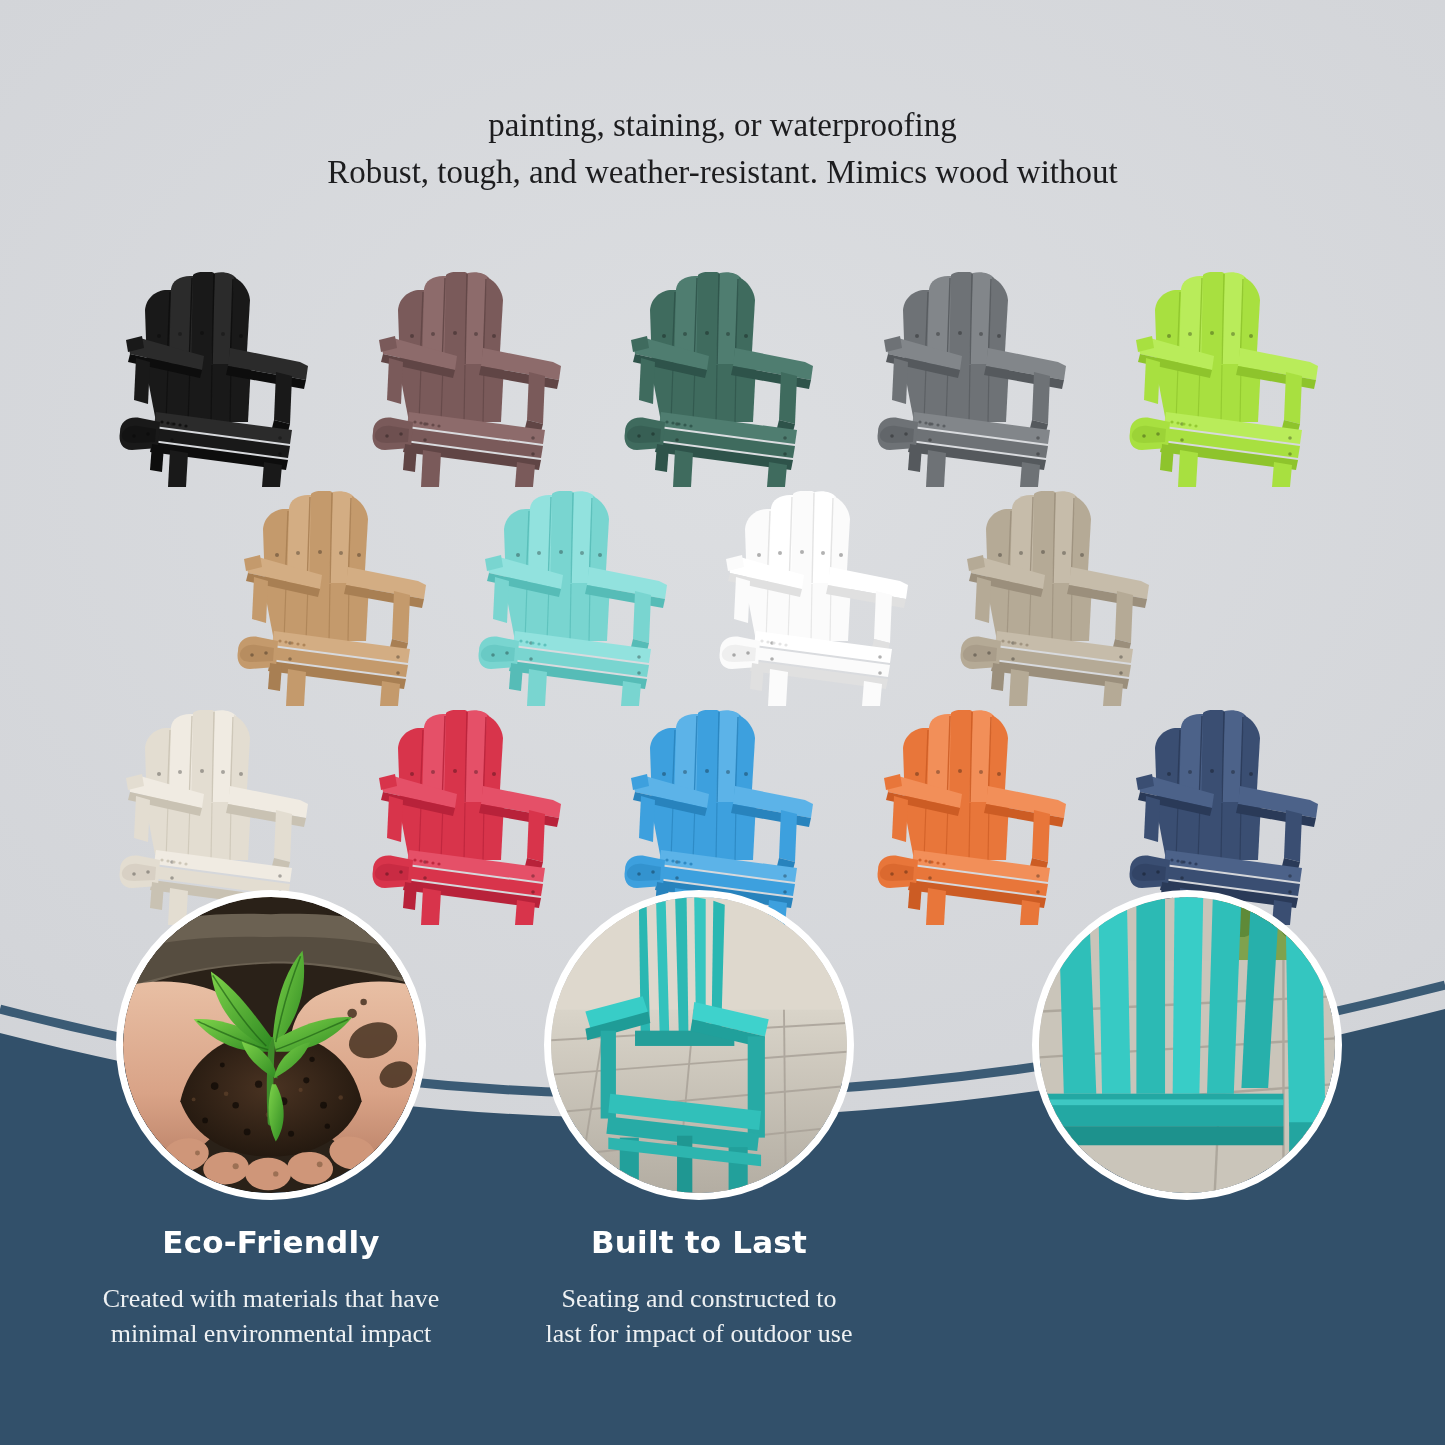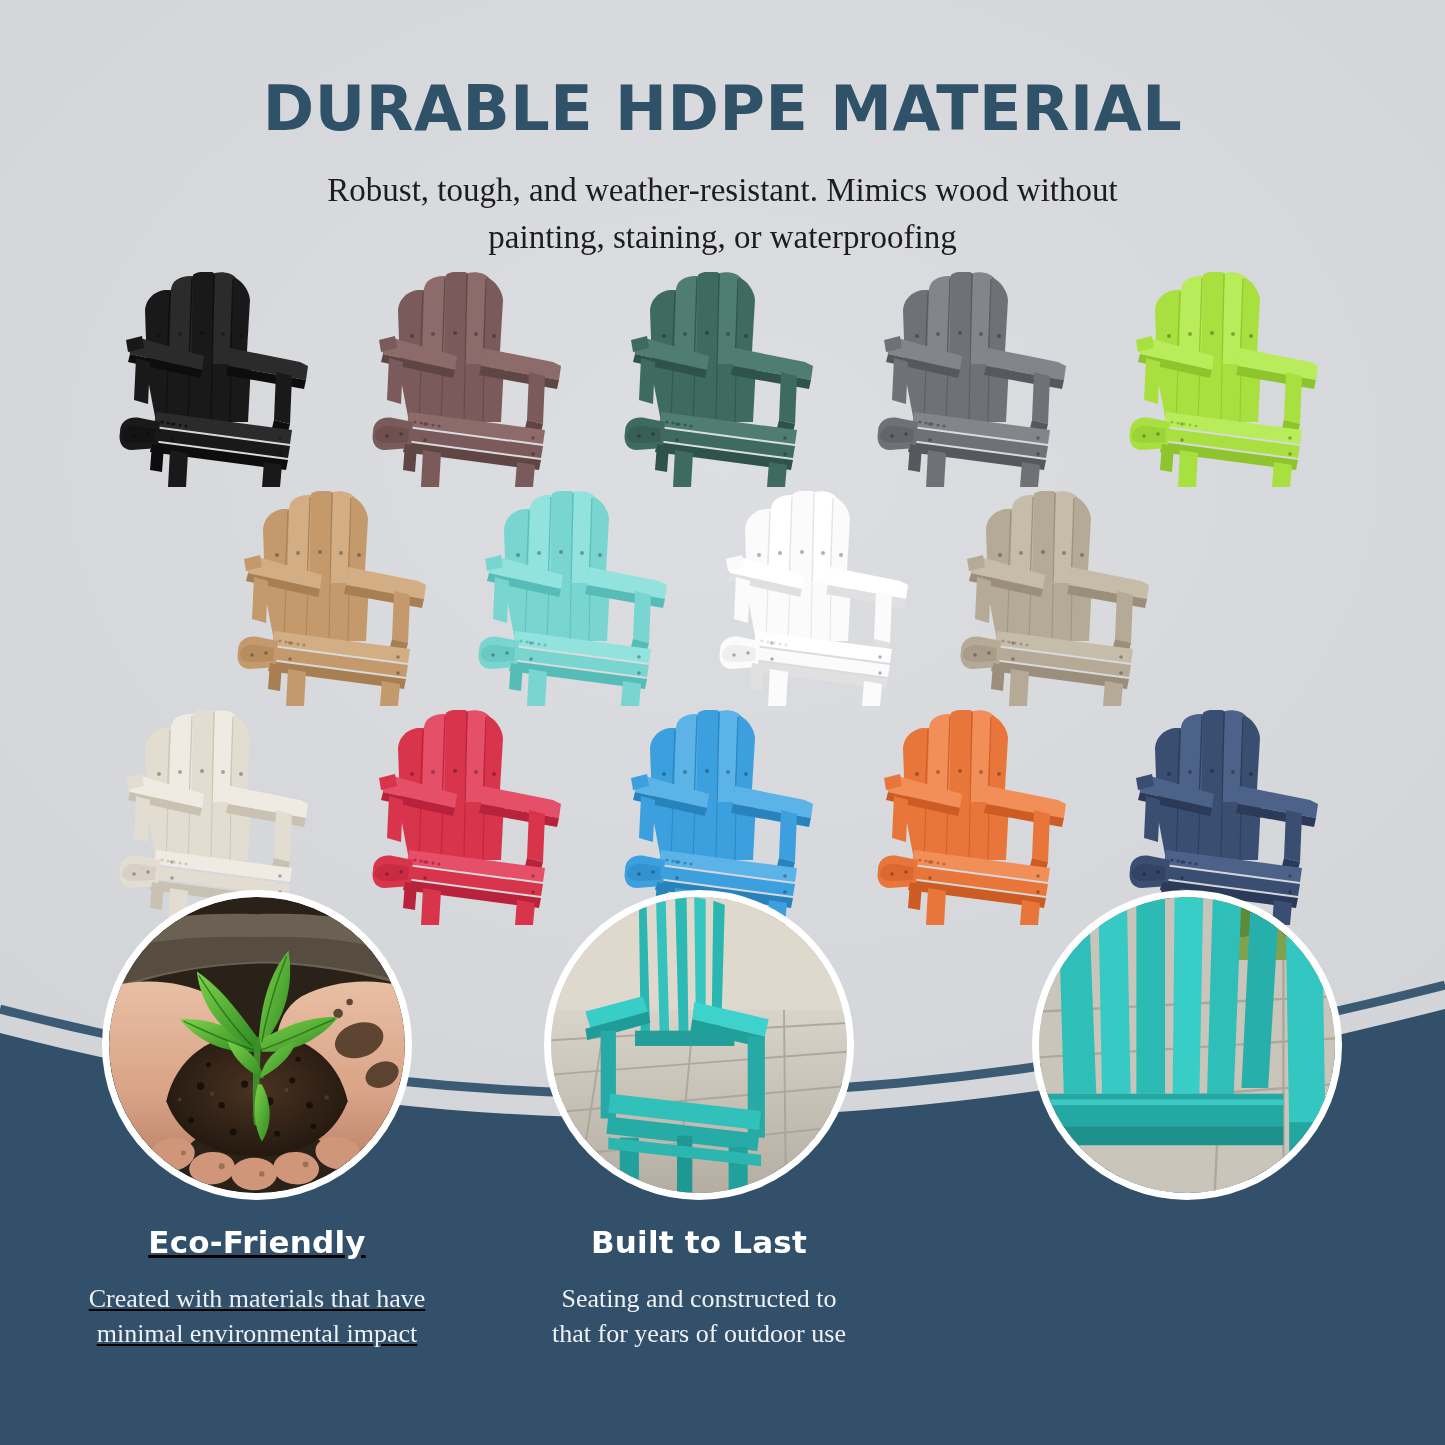--- a/index.html
+++ b/index.html
@@ -85,21 +85,21 @@
     left: 0;
     top: 890px;
     width: 1445px;
     height: 500px;
   }
   .feature {
     position: absolute;
     width: 430px;
     text-align: center;
   }
-  .feature.f1 { left: 42px; text-decoration: underline; }
+  .feature.f1 { left: 56px; }
   .feature.f2 { left: 484px; }
   .feature.f3 { left: 972px; }
 
   .circle {
     width: 310px;
     height: 310px;
     border-radius: 50%;
     margin: 0 auto;
     border: 7px solid #ffffff;
     overflow: hidden;
@@ -122,24 +122,23 @@
     line-height: 1.33;
     color: #eef1f3;
   }
 </style>
 </head>
 <body>
 
 <div class="poster">
 
   <div class="header">
-    <div class="title">DURABLE HDPE MATERIAL</div>
     <div class="subtitle">
+      <div>painting, staining, or waterproofing</div>
       <div>Robust, tough, and weather-resistant. Mimics wood without</div>
-      <div>painting, staining, or waterproofing</div>
     </div>
   </div>
 
   <div class="chair-grid">
     <div class="chair-row r1">
         <div class="chair-cell">
   <svg viewBox="0 0 215 215" aria-hidden="true">
     <defs>
       <linearGradient id="g0" x1="0" y1="0" x2="1" y2="0.3">
         <stop offset="0%" stop-color="#2b2b2b"></stop>
@@ -1460,21 +1459,21 @@
               <rect x="132" y="250" width="16" height="60" fill="#1f9792"></rect>
 
               <path d="M60,252 L220,270 L220,282 L60,264 Z" fill="#2db5af"></path>
             </g>
           </g>
         </svg>
       </div>
       <div class="feat-title">Built to Last</div>
       <div class="feat-desc">
         <div>Seating and constructed to</div>
-        <div>that for years of outdoor use</div>
+        <div>last for impact of outdoor use</div>
       </div>
     </div>
 
     <div class="feature f3">
       <div class="circle">
         <svg viewBox="0 0 310 310" aria-hidden="true">
           <defs>
             <clipPath id="c3">
                 <circle cx="155" cy="155" r="155"></circle>
               </clipPath>

